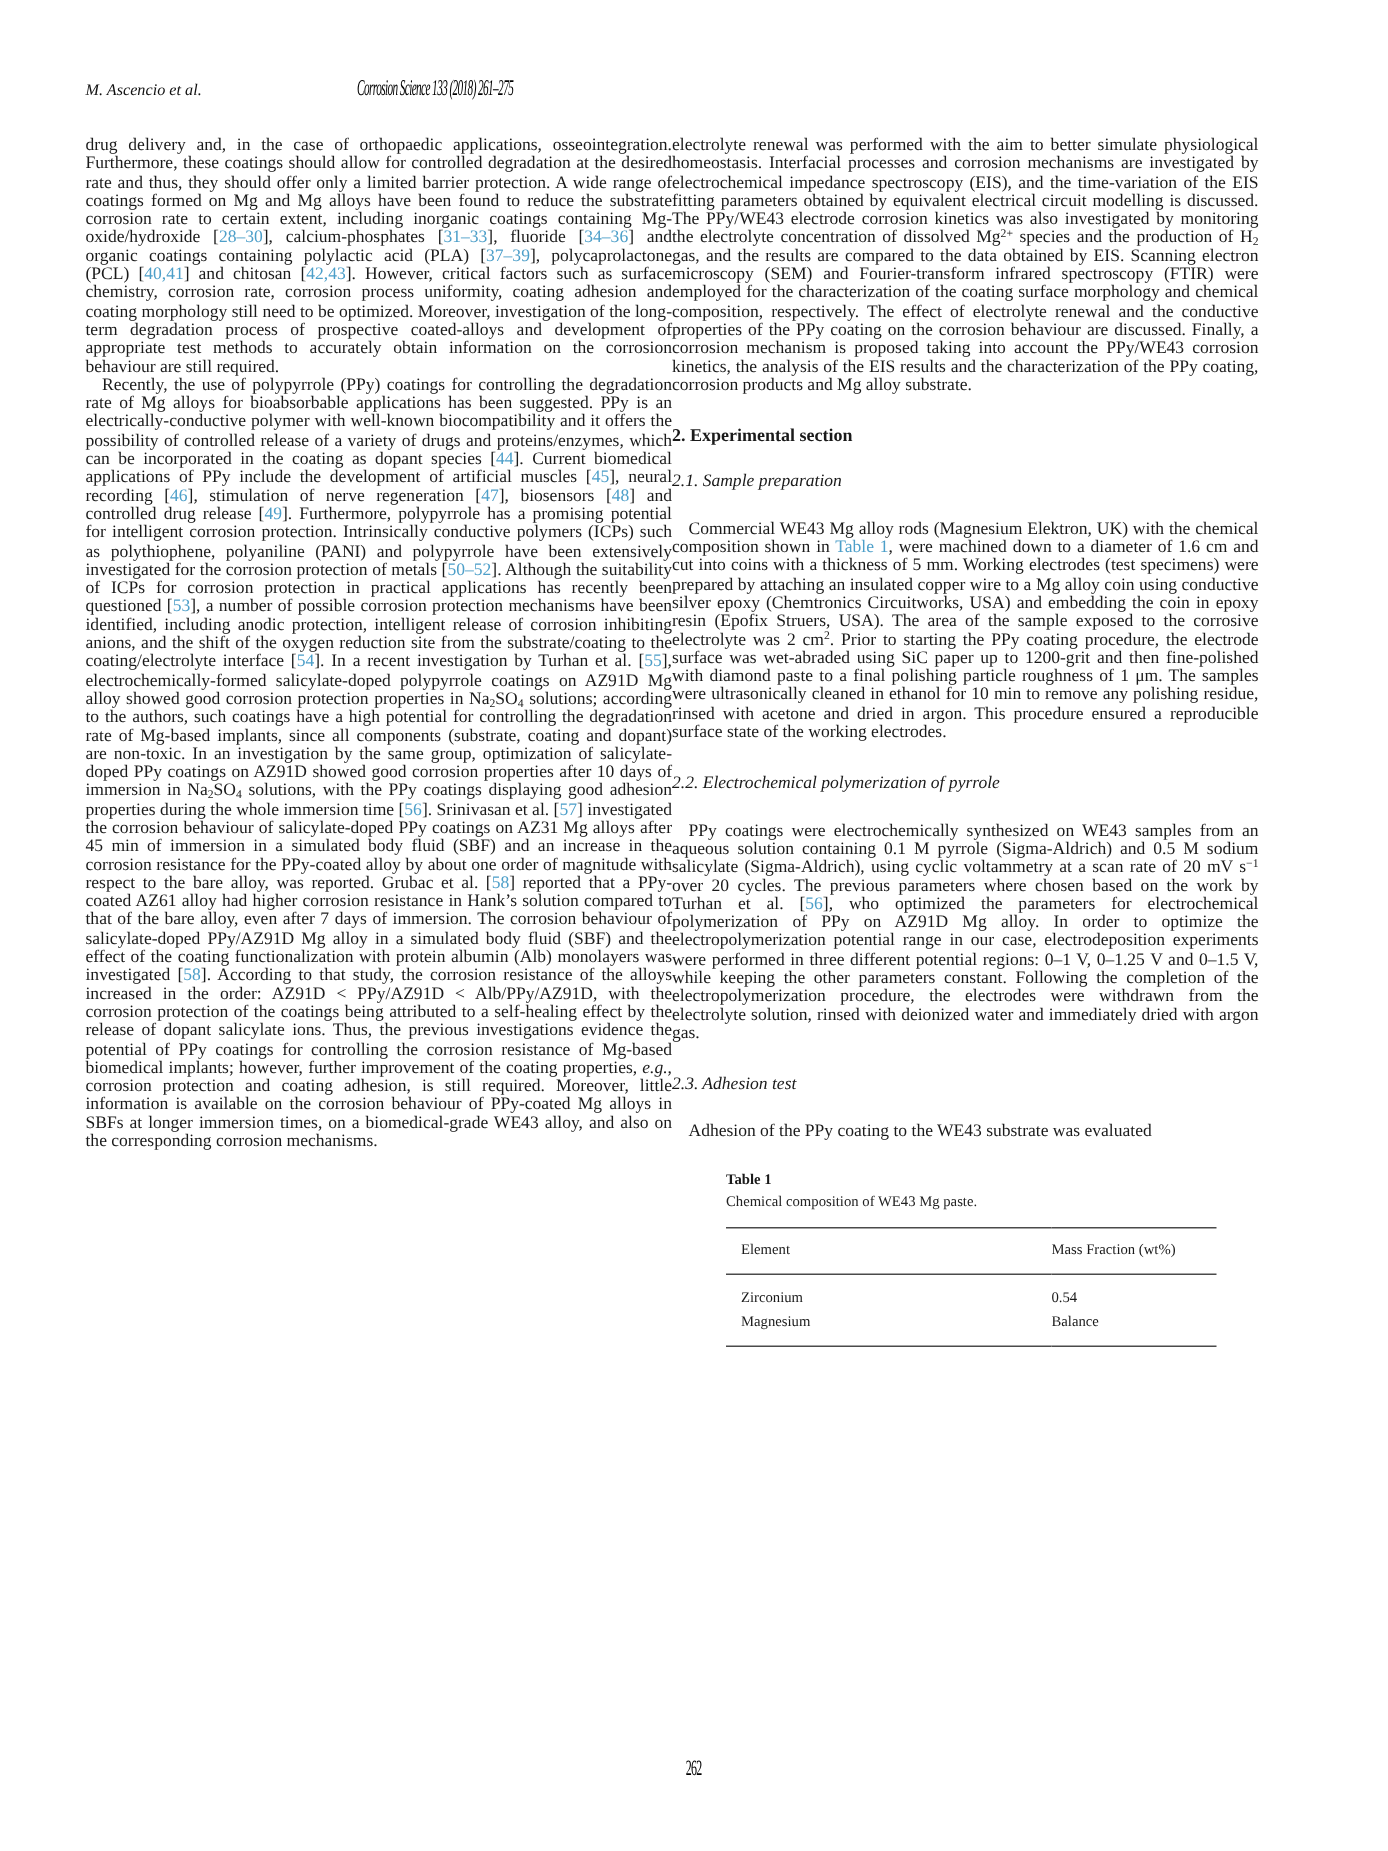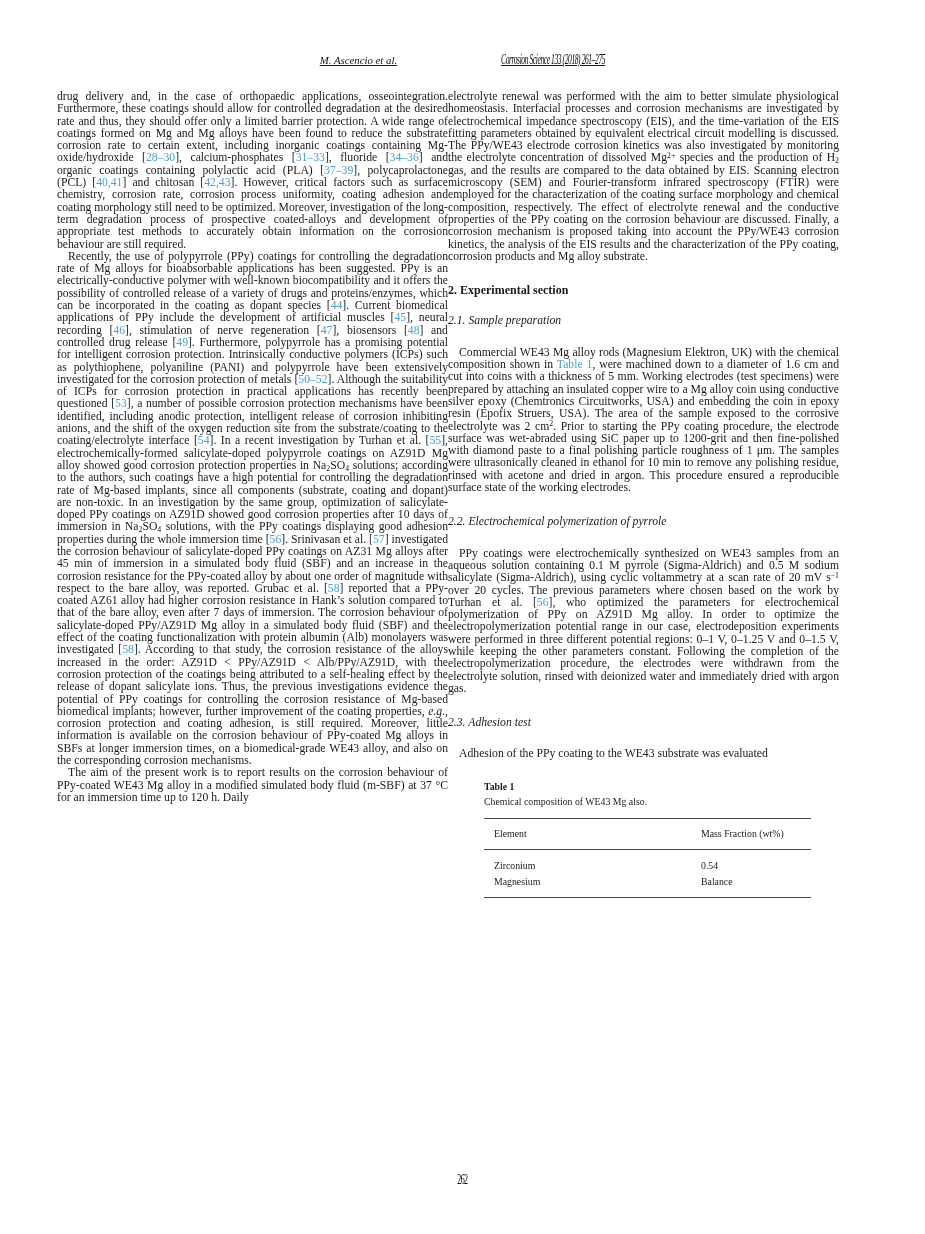--- a/index.html
+++ b/index.html
@@ -13,24 +13,23 @@
   .page {
     position:relative;
     width:925px;
     height:1234px;
     background:#ffffff;
     padding:51px 57px 0 57px;
     overflow:hidden;
   }
   .page-header {
     display:flex;
-    justify-content:center;
+    justify-content:flex-start;
     align-items:baseline;
     height:18px;
-    text-decoration:underline;
   }
   .author-line {
     font-style:italic;
     font-size:10.8px;
     color:#111;
   }
   .journal-line {
     font-style:italic;
     font-size:15px;
     letter-spacing:-0.8px;
@@ -139,37 +138,36 @@
 
   <div class="page-header">
     <span class="author-line">M. Ascencio et al.</span>
     <span class="journal-line">Corrosion Science 133 (2018) 261–275</span>
   </div>
 
   <div class="columns">
     <div class="col">
         <p>drug delivery and, in the case of orthopaedic applications, osseointegration. Furthermore, these coatings should allow for controlled degradation at the desired rate and thus, they should offer only a limited barrier protection. A wide range of coatings formed on Mg and Mg alloys have been found to reduce the substrate corrosion rate to certain extent, including inorganic coatings containing Mg-oxide/hydroxide [<span class="cite">28–30</span>], calcium-phosphates [<span class="cite">31–33</span>], fluoride [<span class="cite">34–36</span>] and organic coatings containing polylactic acid (PLA) [<span class="cite">37–39</span>], polycaprolactone (PCL) [<span class="cite">40,41</span>] and chitosan [<span class="cite">42,43</span>]. However, critical factors such as surface chemistry, corrosion rate, corrosion process uniformity, coating adhesion and coating morphology still need to be optimized. Moreover, investigation of the long-term degradation process of prospective coated-alloys and development of appropriate test methods to accurately obtain information on the corrosion behaviour are still required.</p>
         <p class="indent">Recently, the use of polypyrrole (PPy) coatings for controlling the degradation rate of Mg alloys for bioabsorbable applications has been suggested. PPy is an electrically-conductive polymer with well-known biocompatibility and it offers the possibility of controlled release of a variety of drugs and proteins/enzymes, which can be incorporated in the coating as dopant species [<span class="cite">44</span>]. Current biomedical applications of PPy include the development of artificial muscles [<span class="cite">45</span>], neural recording [<span class="cite">46</span>], stimulation of nerve regeneration [<span class="cite">47</span>], biosensors [<span class="cite">48</span>] and controlled drug release [<span class="cite">49</span>]. Furthermore, polypyrrole has a promising potential for intelligent corrosion protection. Intrinsically conductive polymers (ICPs) such as polythiophene, polyaniline (PANI) and polypyrrole have been extensively investigated for the corrosion protection of metals [<span class="cite">50–52</span>]. Although the suitability of ICPs for corrosion protection in practical applications has recently been questioned [<span class="cite">53</span>], a number of possible corrosion protection mechanisms have been identified, including anodic protection, intelligent release of corrosion inhibiting anions, and the shift of the oxygen reduction site from the substrate/coating to the coating/electrolyte interface [<span class="cite">54</span>]. In a recent investigation by Turhan et al. [<span class="cite">55</span>], electrochemically-formed salicylate-doped polypyrrole coatings on AZ91D Mg alloy showed good corrosion protection properties in Na<sub class="ss">2</sub>SO<sub class="ss">4</sub> solutions; according to the authors, such coatings have a high potential for controlling the degradation rate of Mg-based implants, since all components (substrate, coating and dopant) are non-toxic. In an investigation by the same group, optimization of salicylate-doped PPy coatings on AZ91D showed good corrosion properties after 10 days of immersion in Na<sub class="ss">2</sub>SO<sub class="ss">4</sub> solutions, with the PPy coatings displaying good adhesion properties during the whole immersion time [<span class="cite">56</span>]. Srinivasan et al. [<span class="cite">57</span>] investigated the corrosion behaviour of salicylate-doped PPy coatings on AZ31 Mg alloys after 45 min of immersion in a simulated body fluid (SBF) and an increase in the corrosion resistance for the PPy-coated alloy by about one order of magnitude with respect to the bare alloy, was reported. Grubac et al. [<span class="cite">58</span>] reported that a PPy-coated AZ61 alloy had higher corrosion resistance in Hank’s solution compared to that of the bare alloy, even after 7 days of immersion. The corrosion behaviour of salicylate-doped PPy/AZ91D Mg alloy in a simulated body fluid (SBF) and the effect of the coating functionalization with protein albumin (Alb) monolayers was investigated [<span class="cite">58</span>]. According to that study, the corrosion resistance of the alloys increased in the order: AZ91D &lt; PPy/AZ91D &lt; Alb/PPy/AZ91D, with the corrosion protection of the coatings being attributed to a self-healing effect by the release of dopant salicylate ions. Thus, the previous investigations evidence the potential of PPy coatings for controlling the corrosion resistance of Mg-based biomedical implants; however, further improvement of the coating properties, <i>e.g.</i>, corrosion protection and coating adhesion, is still required. Moreover, little information is available on the corrosion behaviour of PPy-coated Mg alloys in SBFs at longer immersion times, on a biomedical-grade WE43 alloy, and also on the corresponding corrosion mechanisms.</p>
-        <p class="indent">The aim of the present work is to report results on the corrosion behaviour of PPy-coated WE43 Mg alloy in a modified simulated body fluid (m-SBF) at 37 °C for an immersion time up to 120 h. Daily</p>
       </div>
     <div class="col">
       <div>
           <p>electrolyte renewal was performed with the aim to better simulate physiological homeostasis. Interfacial processes and corrosion mechanisms are investigated by electrochemical impedance spectroscopy (EIS), and the time-variation of the EIS fitting parameters obtained by equivalent electrical circuit modelling is discussed. The PPy/WE43 electrode corrosion kinetics was also investigated by monitoring the electrolyte concentration of dissolved Mg<sup class="ss">2+</sup> species and the production of H<sub class="ss">2</sub> gas, and the results are compared to the data obtained by EIS. Scanning electron microscopy (SEM) and Fourier-transform infrared spectroscopy (FTIR) were employed for the characterization of the coating surface morphology and chemical composition, respectively. The effect of electrolyte renewal and the conductive properties of the PPy coating on the corrosion behaviour are discussed. Finally, a corrosion mechanism is proposed taking into account the PPy/WE43 corrosion kinetics, the analysis of the EIS results and the characterization of the PPy coating, corrosion products and Mg alloy substrate.</p>
           <h2>2.  Experimental section</h2>
           <h3>2.1.  Sample preparation</h3>
           <p class="indent">Commercial WE43 Mg alloy rods (Magnesium Elektron, UK) with the chemical composition shown in <span class="cite">Table 1</span>, were machined down to a diameter of 1.6 cm and cut into coins with a thickness of 5 mm. Working electrodes (test specimens) were prepared by attaching an insulated copper wire to a Mg alloy coin using conductive silver epoxy (Chemtronics Circuitworks, USA) and embedding the coin in epoxy resin (Epofix Struers, USA). The area of the sample exposed to the corrosive electrolyte was 2 cm<sup class="ss">2</sup>. Prior to starting the PPy coating procedure, the electrode surface was wet-abraded using SiC paper up to 1200-grit and then fine-polished with diamond paste to a final polishing particle roughness of 1 μm. The samples were ultrasonically cleaned in ethanol for 10 min to remove any polishing residue, rinsed with acetone and dried in argon. This procedure ensured a reproducible surface state of the working electrodes.</p>
           <h3>2.2.  Electrochemical polymerization of pyrrole</h3>
           <p class="indent">PPy coatings were electrochemically synthesized on WE43 samples from an aqueous solution containing 0.1 M pyrrole (Sigma-Aldrich) and 0.5 M sodium salicylate (Sigma-Aldrich), using cyclic voltammetry at a scan rate of 20 mV s<sup class="ss">−1</sup> over 20 cycles. The previous parameters where chosen based on the work by Turhan et al. [<span class="cite">56</span>], who optimized the parameters for electrochemical polymerization of PPy on AZ91D Mg alloy. In order to optimize the electropolymerization potential range in our case, electrodeposition experiments were performed in three different potential regions: 0–1 V, 0–1.25 V and 0–1.5 V, while keeping the other parameters constant. Following the completion of the electropolymerization procedure, the electrodes were withdrawn from the electrolyte solution, rinsed with deionized water and immediately dried with argon gas.</p>
           <h3>2.3.  Adhesion test</h3>
           <p class="indent">Adhesion of the PPy coating to the WE43 substrate was evaluated</p>
         </div>
 
       <div class="table-block">
         <div class="tbl-label">Table 1</div>
-        <div class="tbl-caption">Chemical composition of WE43 Mg also.</div>
+        <div class="tbl-caption">Chemical composition of WE43 Mg paste.</div>
         <table class="data-table">
           <colgroup>
               <col class="c1">
               <col>
             </colgroup>
           <thead>
             <tr>
               <th>Element</th>
               <th class="col2">Mass Fraction (wt%)</th>
             </tr>

